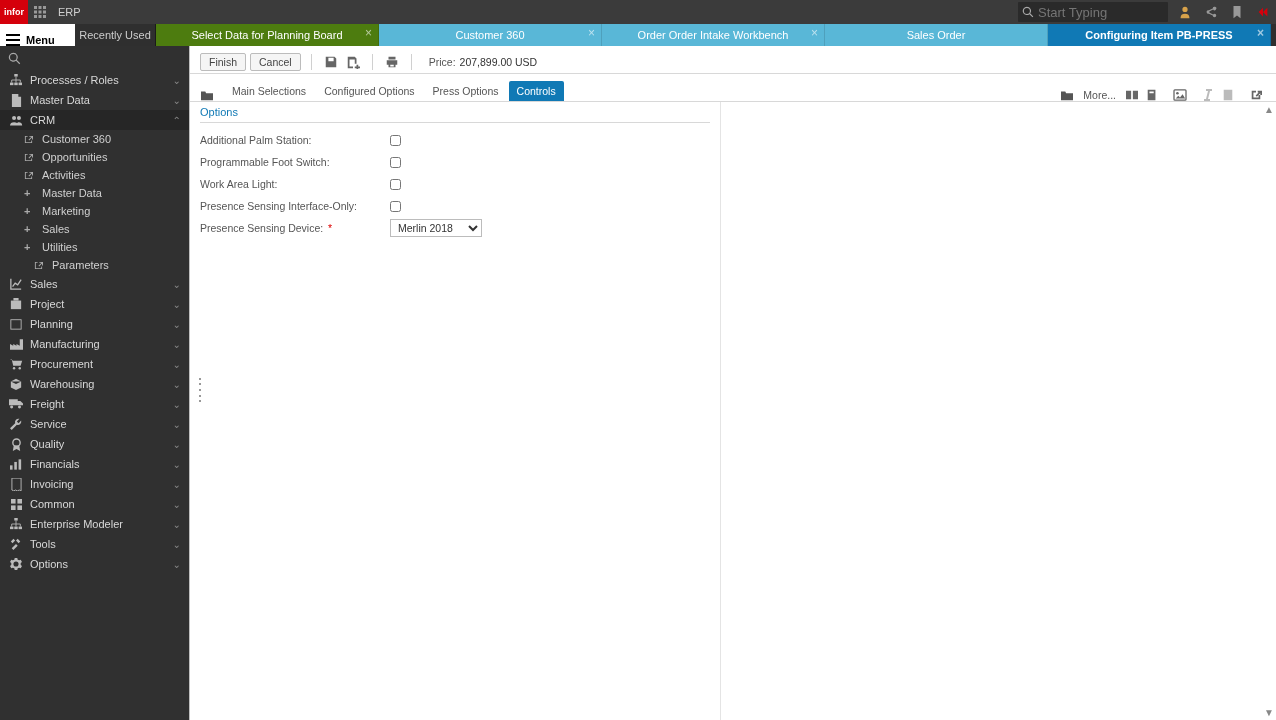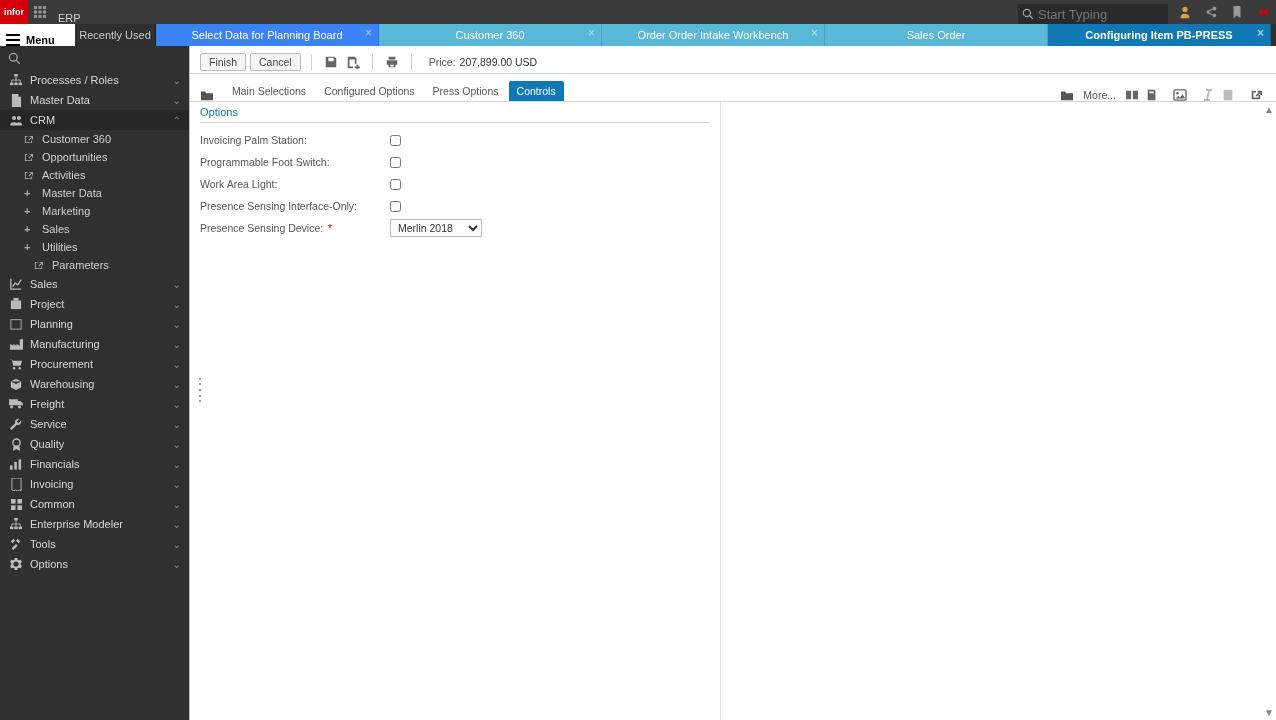--- a/index.html
+++ b/index.html
@@ -1,38 +1,38 @@
 <!DOCTYPE html>
 <html><head>
 <meta charset="utf-8">
 <style>
 *{box-sizing:border-box;margin:0;padding:0;font-family:Arial,Helvetica,sans-serif}
 body{width:1276px;height:720px;overflow:hidden;background:#fff;font-size:11px;color:#333}
 
 
-.topbar{height:24px;background:#3b3b3b;display:flex;align-items:flex-end;color:#cfcfcf}
+.topbar{height:24px;background:#3b3b3b;display:flex;align-items:center;color:#cfcfcf}
 .topbar .logo{width:28px;height:24px;background:#d5000b;display:flex;align-items:center;justify-content:center;color:#fff;font-size:9px;font-weight:bold}
 .topbar .apps{width:24px;height:24px;display:flex;align-items:center;justify-content:center;color:#999}
 .topbar .title{margin-left:6px;font-size:11px;color:#d0d0d0}
 .topbar .spacer{flex:1}
 .topbar .search{display:flex;align-items:center;background:#2a2a2a;height:20px;width:150px;margin-right:4px;border-radius:1px}
 .topbar .search svg{margin:0 4px;fill:#aaa}
 .topbar .search input{background:transparent;border:none;outline:none;color:#ccc;font-size:13px;width:110px}
 .topbar .ticon{width:26px;height:24px;display:flex;align-items:center;justify-content:center;color:#999}
 .topbar .ticon.user{color:#d8a24a}
 .topbar .ticon.collapse{color:#d5000b}
 
 
 .tabstrip{height:22px;display:flex;background:#2f2f2f}
 .tabstrip .menubtn{width:75px;background:#fff;color:#000;display:flex;align-items:flex-end;font-size:11px}
 .tabstrip .menubtn .burger{margin:0 6px}
 .tabstrip .recent{width:81px;background:#2f2f2f;color:#ccc;display:flex;align-items:center;justify-content:center;font-size:11px;border-right:1px solid #1a1a1a}
 .tabstrip .tab{flex:none;width:223px;height:22px;display:flex;align-items:center;justify-content:center;position:relative;font-size:11px;color:#fff;border-right:1px solid rgba(0,0,0,.12)}
 .tabstrip .tab .close{position:absolute;right:6px;top:3px;color:rgba(255,255,255,.6);font-size:12px;line-height:12px}
-.tabstrip .tab.t1{background:#3b82f6}
+.tabstrip .tab.t1{background:#4d7c0f}
 .tabstrip .tab.t2{background:#59b7d7}
 .tabstrip .tab.t3{background:#59b7d7}
 .tabstrip .tab.t4{background:#59b7d7}
 .tabstrip .tab.active{background:#1079b5;font-weight:bold}
 
 
 .body{display:flex;height:calc(720px - 46px)}
 .sidebar{width:189px;background:#303030;color:#d8d8d8;overflow:hidden;position:relative}
 .sidebar .srch{height:24px;display:flex;align-items:center;padding-left:8px;color:#888}
 .navrow{height:20px;display:flex;align-items:center;padding:0 8px;cursor:pointer}
@@ -489,21 +489,21 @@
             <path d="M2 2h5v2H4v6h6V7h2v5H2V2zm7 0h5v5h-2V5l-4 4-1.4-1.4L10 4H9V2z"></path>
           </svg>
         </div>
     </div>
 
     <div class="main">
       <div class="formarea">
         <div class="sectiontitle">Options</div>
         <div id="form-rows">
             <div class="fr">
-              <span class="flab">Invoicing Palm Station:</span>
+              <span class="flab">Additional Palm Station:</span>
               <input type="checkbox" style="">
             </div>
             <div class="fr">
               <span class="flab">Programmable Foot Switch:</span>
               <input type="checkbox" style="">
             </div>
             <div class="fr">
               <span class="flab">Work Area Light:</span>
               <input type="checkbox" style="">
             </div>

